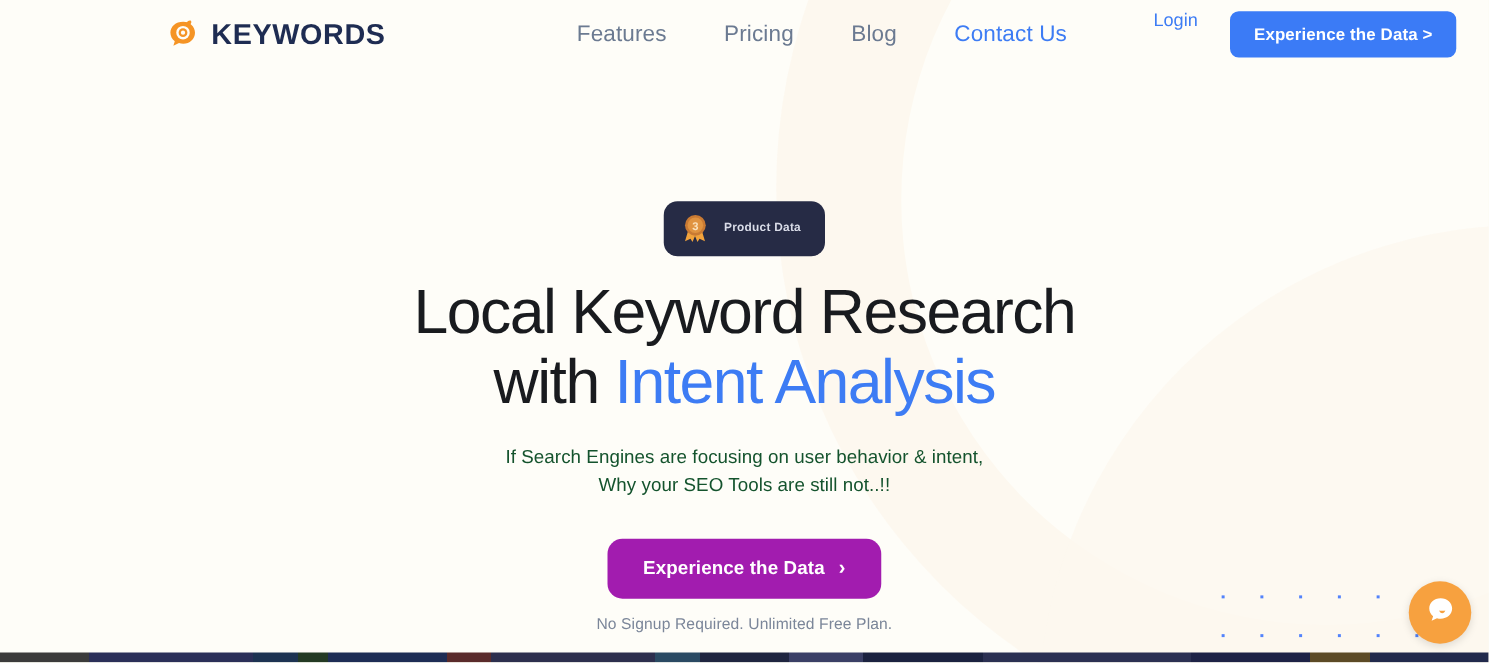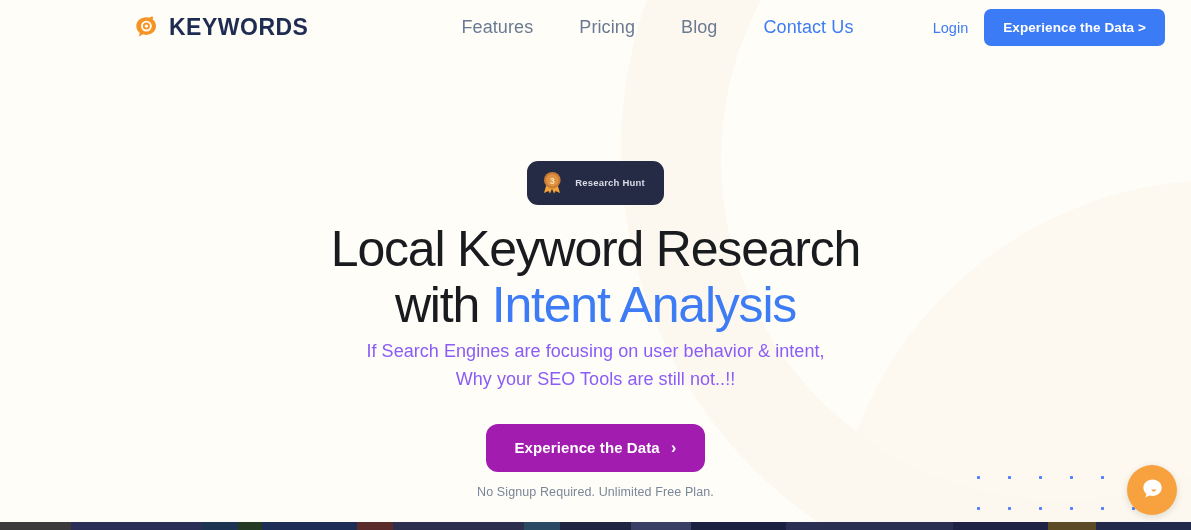--- a/index.html
+++ b/index.html
@@ -72,21 +72,21 @@
     display:flex; align-items:center; gap:46px;
     margin-left:153px;
   }
   .nav a {
     font-size:18px; color:#6b7a91; text-decoration:none;
     font-weight:400; letter-spacing:.1px;
   }
   .nav a.accent { color:#3d7cf4; }
   .right-group {
     margin-left:auto;
-    display:flex; align-items:center; gap:16px;
+    display:flex; gap:26px;
   }
   .login-link {
     font-size:14.5px; color:#3d7cf4; text-decoration:none;
   }
   .btn-primary {
     background:#3b7bf6;
     color:#fff;
     border:none;
     border-radius:7px;
     font-size:13.5px;
@@ -128,24 +128,24 @@
     margin-top:16px;
     font-size:50px;
     line-height:1.12;
     font-weight:normal;
     color:#191b1f;
     letter-spacing:-1.2px;
   }
   .headline .hl-accent { color:#3d7cf4; }
 
   .subtitle {
-    margin-top:5px;
-    font-size:18px;
+    margin-top:21px;
+    font-size:15px;
     line-height:1.55;
-    color:#8b5cf6;
+    color:#14532d;
     letter-spacing:.05px;
   }
 
   .cta-wrap { margin-top:30px; }
   .btn-hero {
     background:#a21caf;
     color:#fff;
     border:none;
     border-radius:12px;
     font-size:15px;
@@ -244,21 +244,21 @@
       <span class="medal">
         <svg width="25" height="26" viewBox="0 0 25 26" xmlns="http://www.w3.org/2000/svg">
           <path d="M6.5 14.5 4 23l4.4-2 1.6 2.6 3.2-7.6z" fill="#f2a33c"></path>
           <path d="M17.5 14.5 20 23l-4.4-2-1.6 2.6-3.2-7.6z" fill="#f2a33c"></path>
           <circle cx="12.3" cy="10.2" r="8.3" fill="#c97a33"></circle>
           <circle cx="12.3" cy="10.2" r="6.2" fill="#e09340"></circle>
           <text x="12.3" y="14" font-family="Liberation Sans, sans-serif" font-size="9" font-weight="bold" fill="#fbe2bc" text-anchor="middle">3</text>
         </svg>
       </span>
       <span>
-        <span class="ph-text-sm" style="display:block">Research Hunt</span>
+        <span class="ph-text-sm" style="display:block">Product Data</span>
       </span>
     </div>
 
     <h1 class="headline">
       <span style="display:block">Local Keyword Research</span>
       <span style="display:block"><span>with </span><span class="hl-accent">Intent Analysis</span></span>
     </h1>
 
     <p class="subtitle">
       <span style="display:block">If Search Engines are focusing on user behavior &amp; intent,</span>

